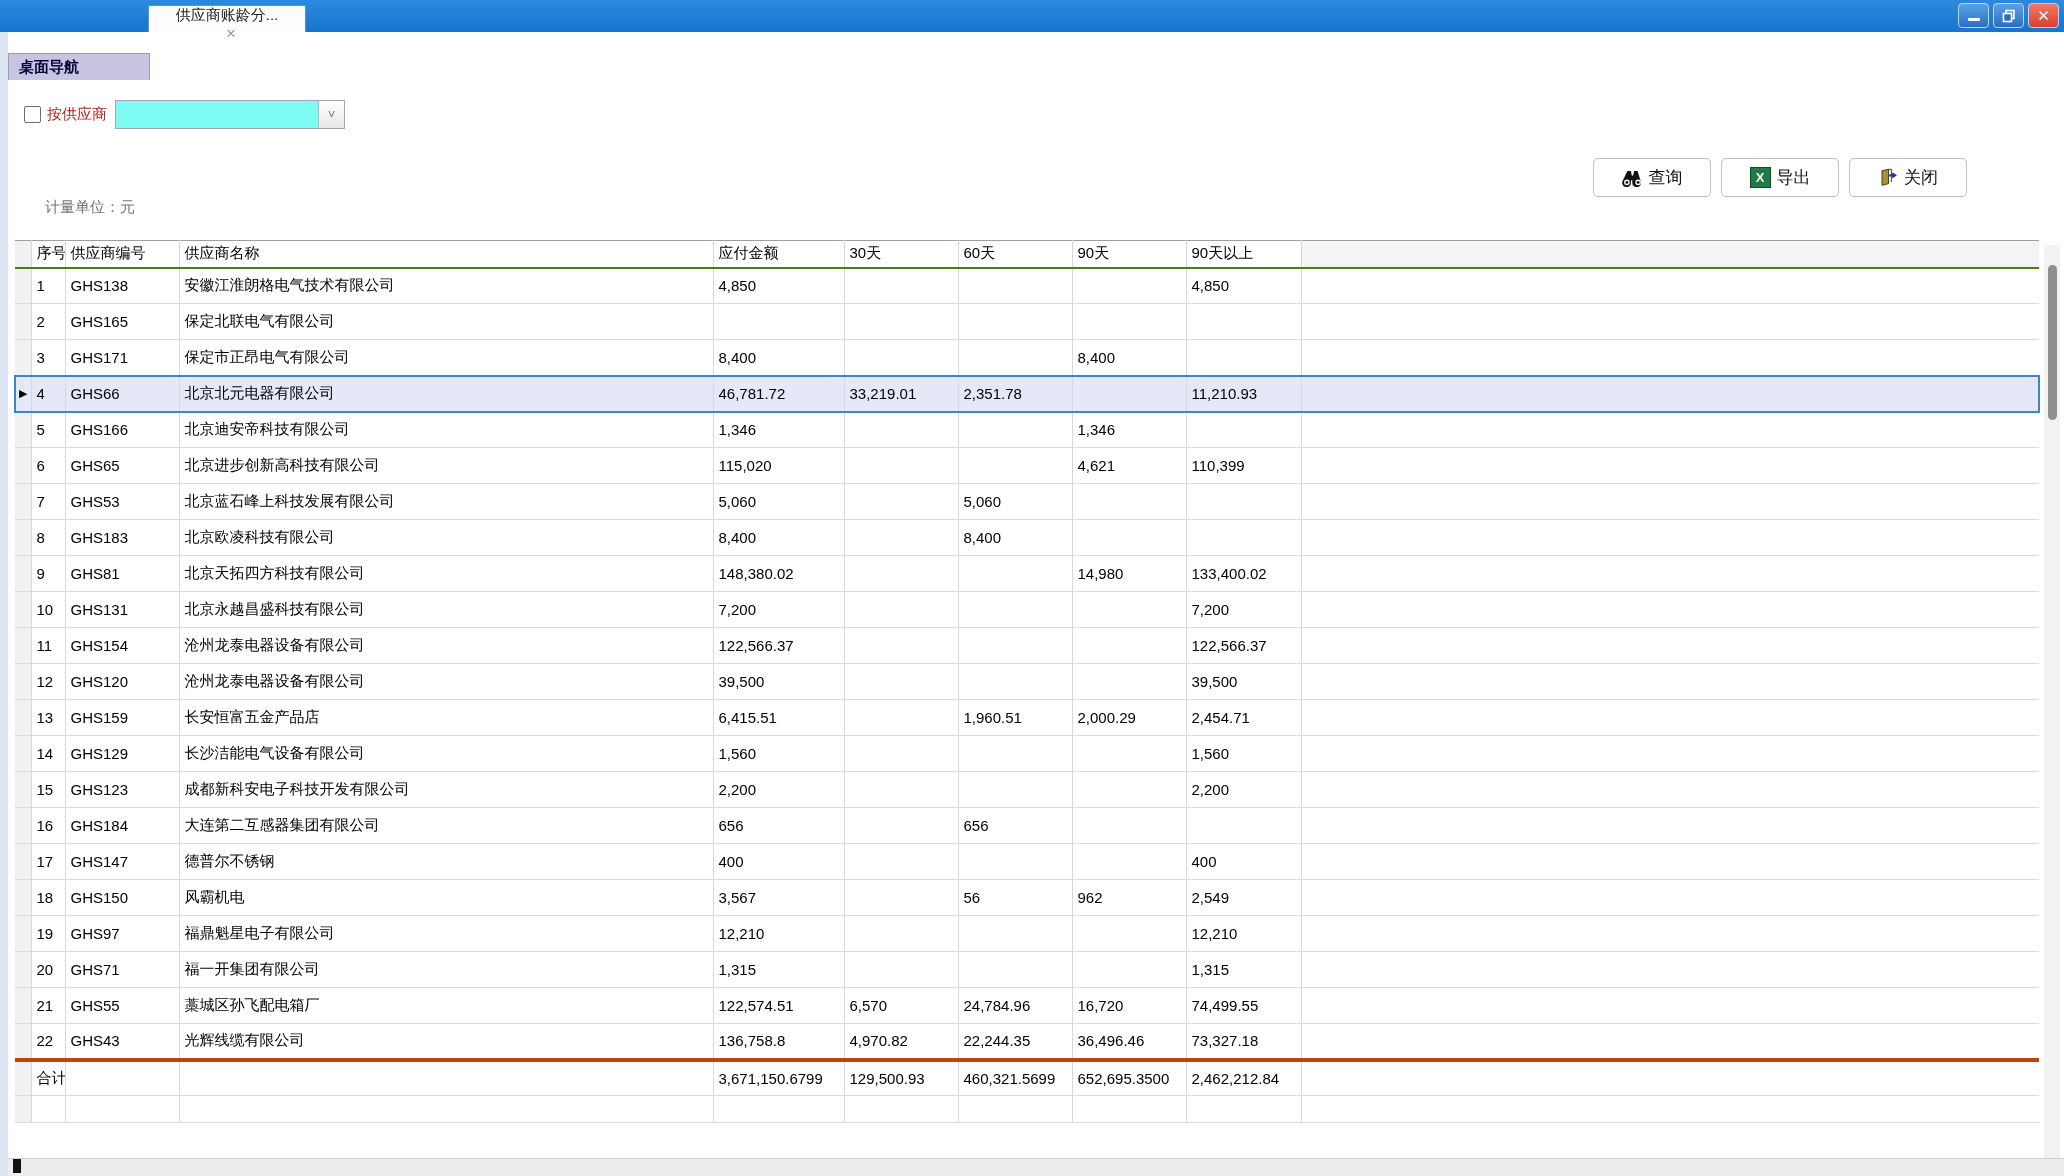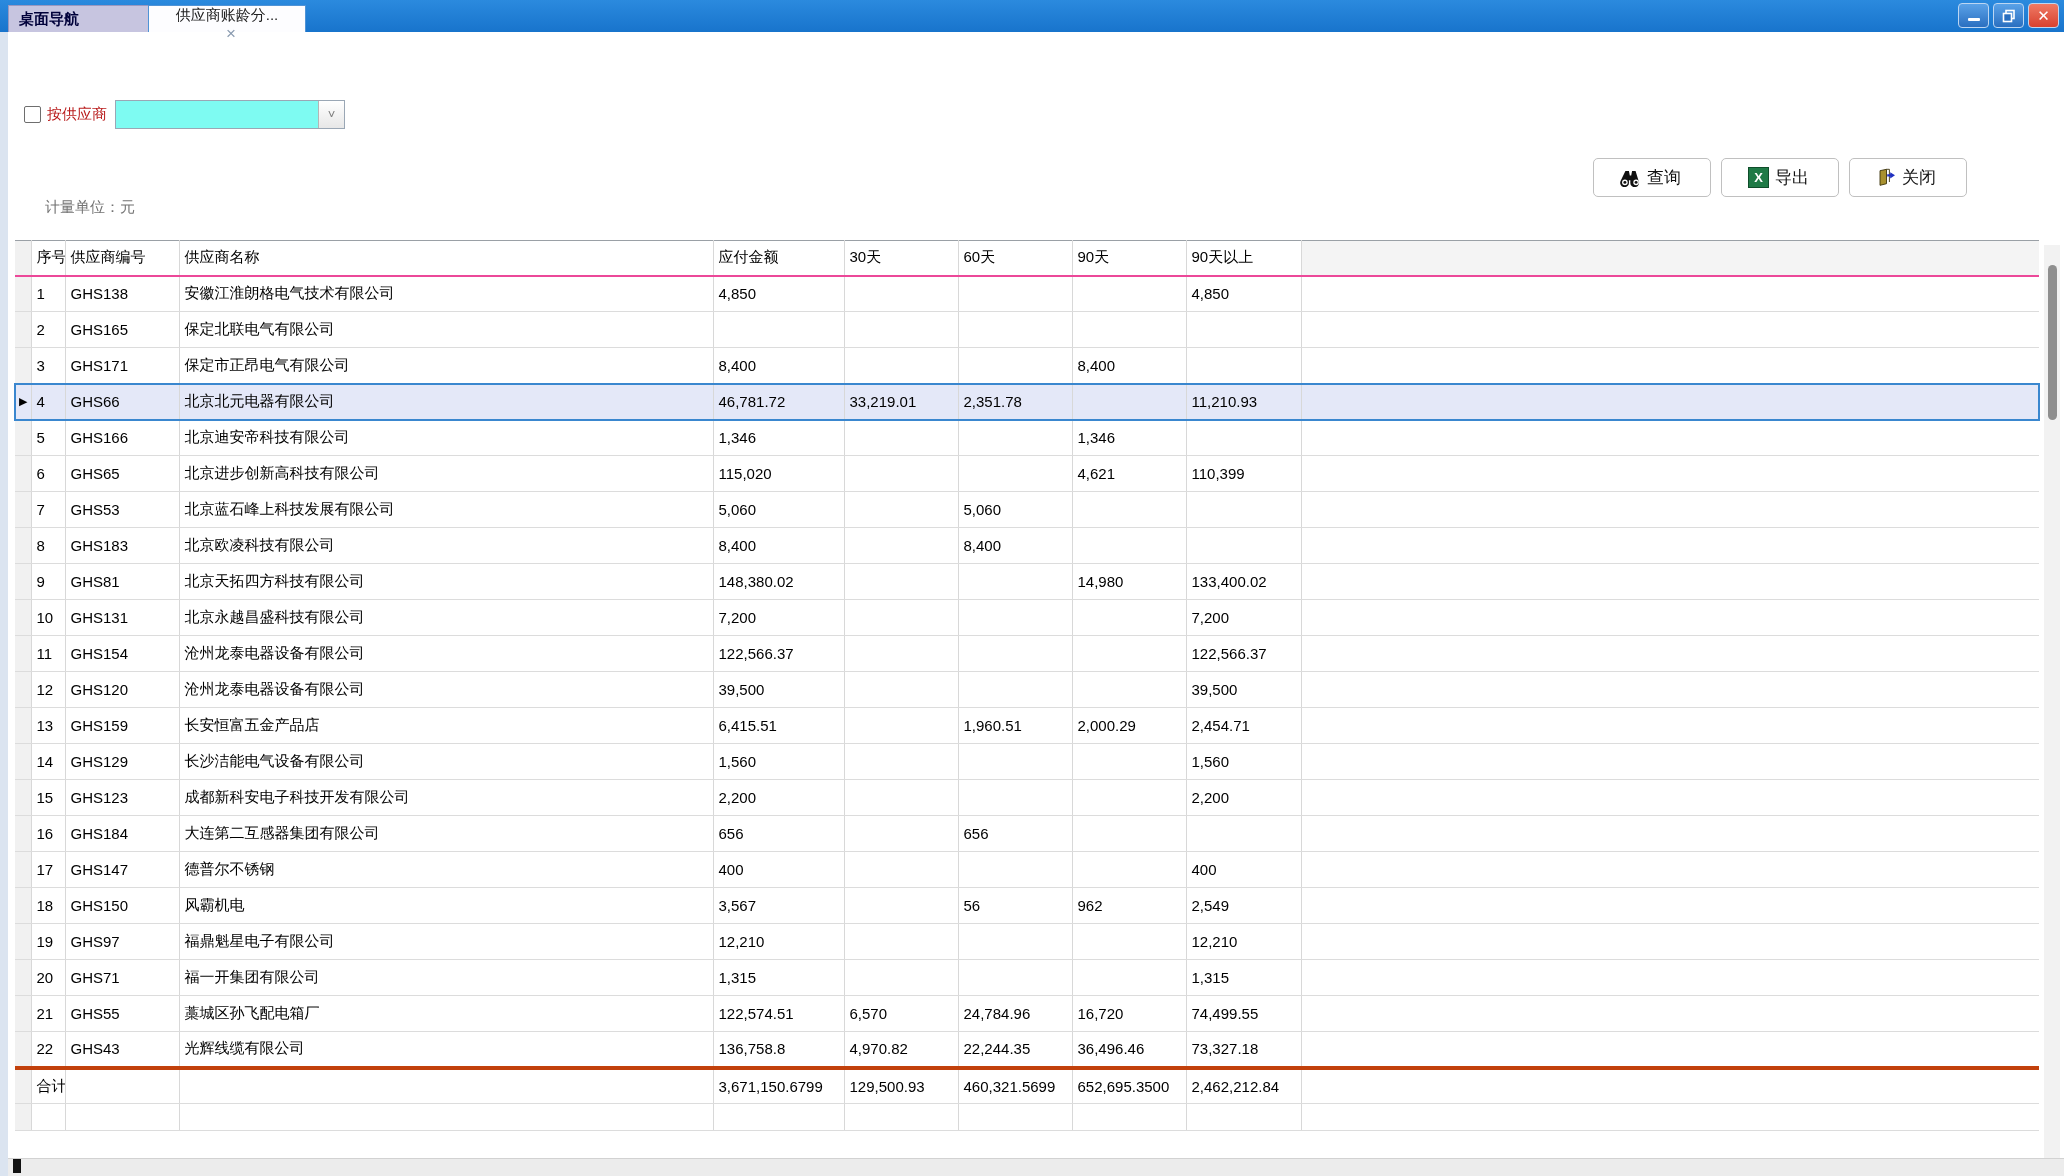--- a/index.html
+++ b/index.html
@@ -5,21 +5,21 @@
   html,body{margin:0;padding:0;}
   body{font-family:"Liberation Sans","DejaVu Sans",sans-serif;background:#fff;}
   #app{position:relative;width:2064px;height:1176px;background:#fff;overflow:hidden;}
 
   
   .titlebar{position:absolute;left:0;top:0;width:2064px;height:32px;
     background:linear-gradient(#2b8ade,#1874cc);}
   .tab{position:absolute;top:5px;height:27px;box-sizing:border-box;
     display:flex;align-items:center;padding:0 10px;font-size:15px;cursor:default;}
   .tab-inactive{left:8px;width:142px;background:#c7c5e0;color:#00003a;font-weight:bold;
-    border:1px solid #9a98c0;border-bottom:none;}
+    border:1px solid #9a98c0;border-bottom:none;margin-top:48px;}
   .tab-active{left:148px;width:158px;background:#fdfdff;color:#222;
     border:1px solid #4f93d6;border-bottom:none;flex-direction:column;}
   .tab-close-x{margin-left:8px;color:#8a9bb0;font-size:17px;line-height:1;}
   .winbtns{position:absolute;right:5px;top:3px;display:flex;gap:4px;}
   .winbtn{width:31px;height:25px;border-radius:4px;box-sizing:border-box;
     border:1px solid #bcd6f2;display:flex;align-items:center;justify-content:center;}
   .winbtn.blue{background:linear-gradient(#5aa2e8,#2a6fc0);}
   .winbtn.red{background:linear-gradient(#ef7a64,#d8412f);color:#fff;font-size:15px;font-weight:bold;}
   .min-glyph{width:12px;height:3px;background:#fff;border-radius:1px;margin-top:8px;}
 
@@ -36,34 +36,34 @@
   .combo{width:230px;height:29px;box-sizing:border-box;border:1px solid #9aa7b5;
     background:#7efbf2;display:flex;}
   .combo-field{flex:1;}
   .combo-btn{width:25px;background:linear-gradient(#ffffff,#e7e7e7);
     border-left:1px solid #b5b5b5;display:flex;align-items:center;justify-content:center;
     color:#7d7d7d;font-size:13px;}
 
   
   .toolbar{position:absolute;left:1593px;top:158px;display:flex;gap:10px;}
   .tbtn{height:39px;box-sizing:border-box;border:1px solid #c0c0c0;border-radius:5px;
-    background:#fff;display:flex;align-items:center;justify-content:flex-start;gap:6px;
-    font-size:17px;color:#111;padding:0 26px;min-width:118px;cursor:pointer;}
+    background:#fff;display:flex;align-items:center;justify-content:center;gap:6px;
+    font-size:17px;color:#111;padding:0 18px;min-width:118px;cursor:pointer;}
   .xls-icon{width:19px;height:19px;background:#1f7a46;border:1px solid #0f4d2a;color:#fff;
     font-size:13px;font-weight:bold;display:flex;align-items:center;justify-content:center;}
 
   .unit-label{position:absolute;left:45px;top:198px;font-size:15px;color:#737373;}
 
   
   .grid-wrap{position:absolute;left:14px;top:240px;width:2026px;}
   table{border-collapse:collapse;table-layout:fixed;width:2026px;font-size:15px;color:#000;}
   th,td{box-sizing:border-box;overflow:hidden;white-space:nowrap;padding:0 0 0 5px;
     border-right:1px solid #d8d8d8;border-bottom:1px solid #dcdcdc;text-align:left;
     font-weight:normal;}
-  th{height:35px;border-top:1px solid #9aa0a6;border-bottom:2px solid #ec4899;background:#fff;}
+  th{height:27px;border-top:1px solid #9aa0a6;border-bottom:2px solid #4d7c0f;background:#fff;}
   td{height:36px;background:#fff;}
   .col-gutter{background:#f1f1f1;padding:0;}
   th.col-filler{background:#f4f4f4;border-right:none;}
   td.col-filler{border-right:none;}
   tr.selected td{background:#e4e8f8;border-top:2px solid #3a87cf;border-bottom:2px solid #3a87cf;}
   tr.selected td:first-child{border-left:2px solid #3a87cf;}
   tr.selected td:last-child{border-right:2px solid #3a87cf;}
   .arrow-cell{font-size:11px;text-align:center;padding:0;color:#000;}
   #total-row td{border-top:4px solid #c2410c;}
   .empty-row td{height:27px;}

